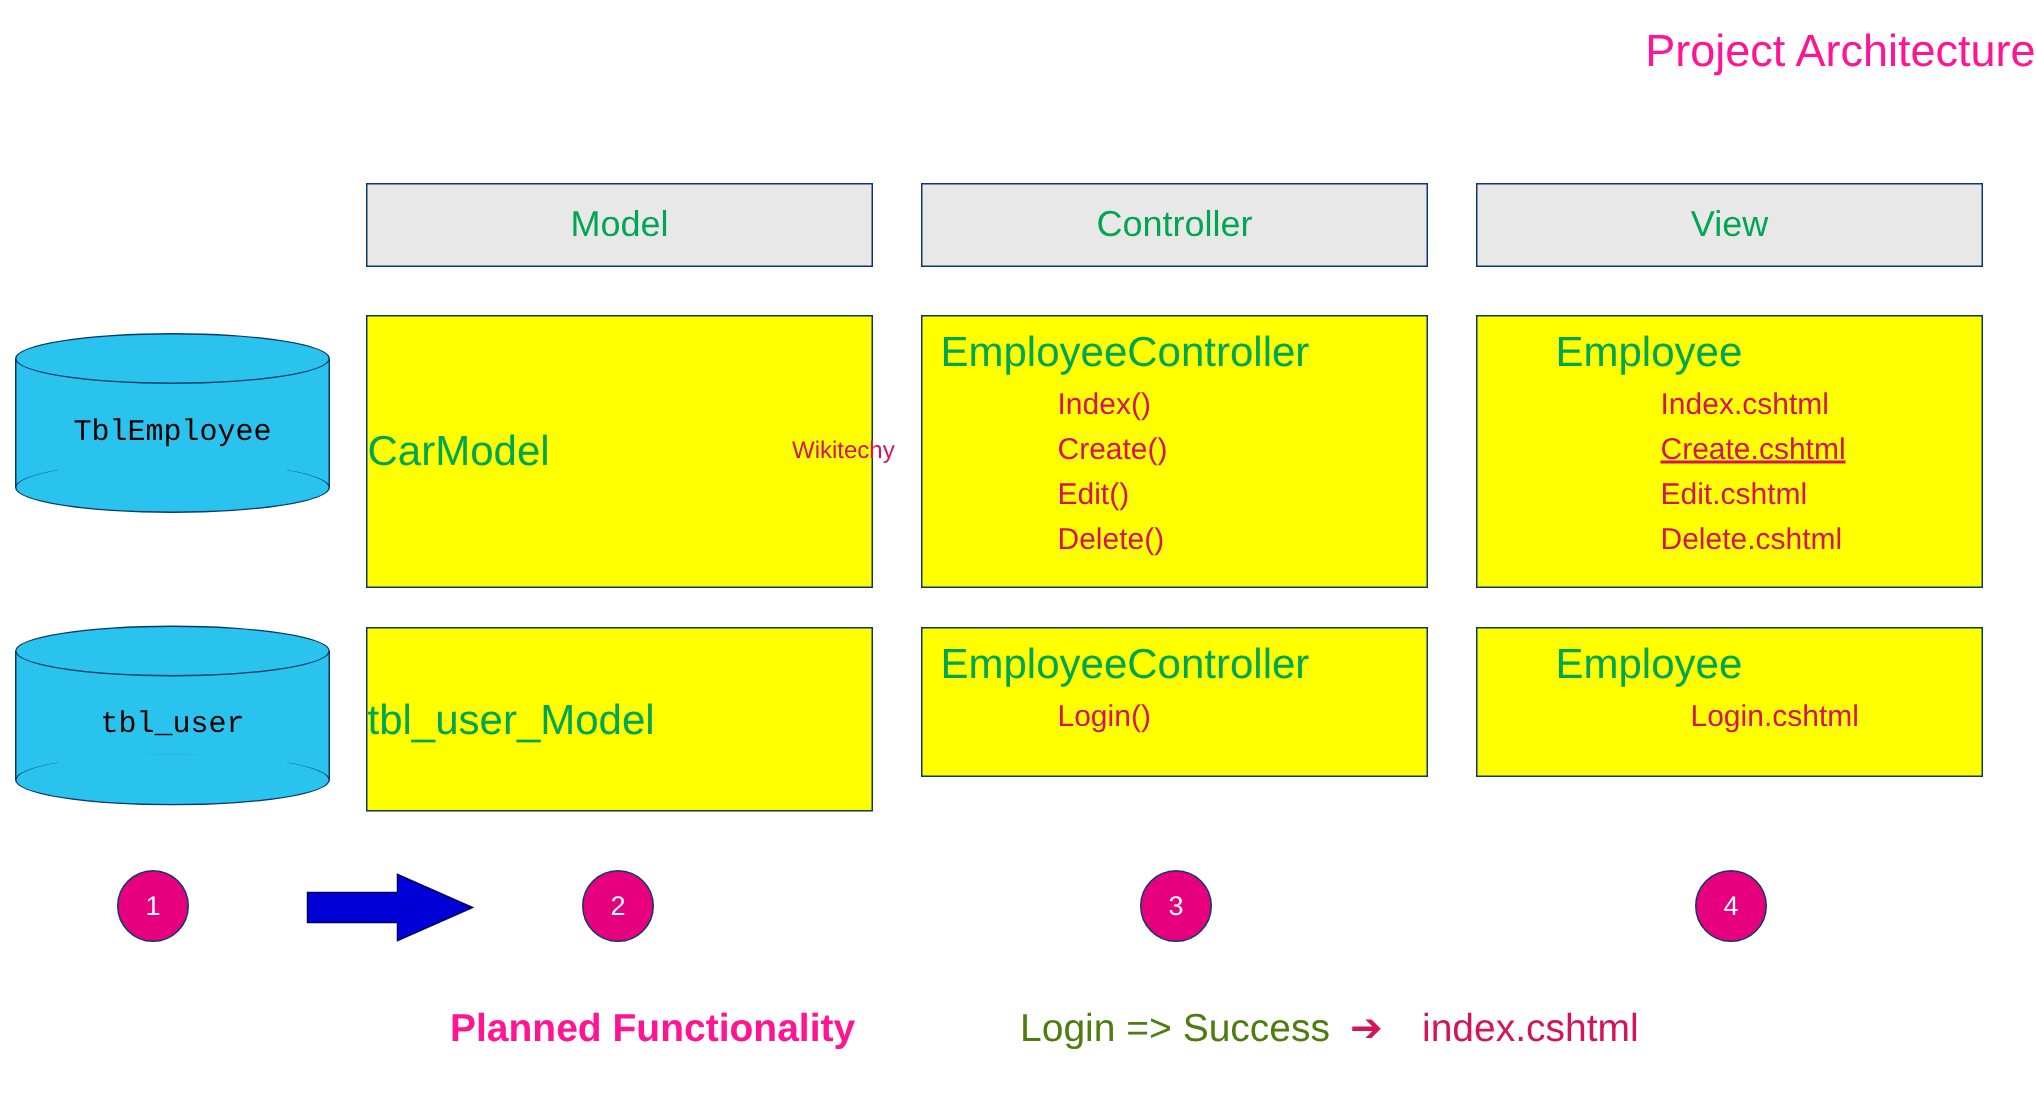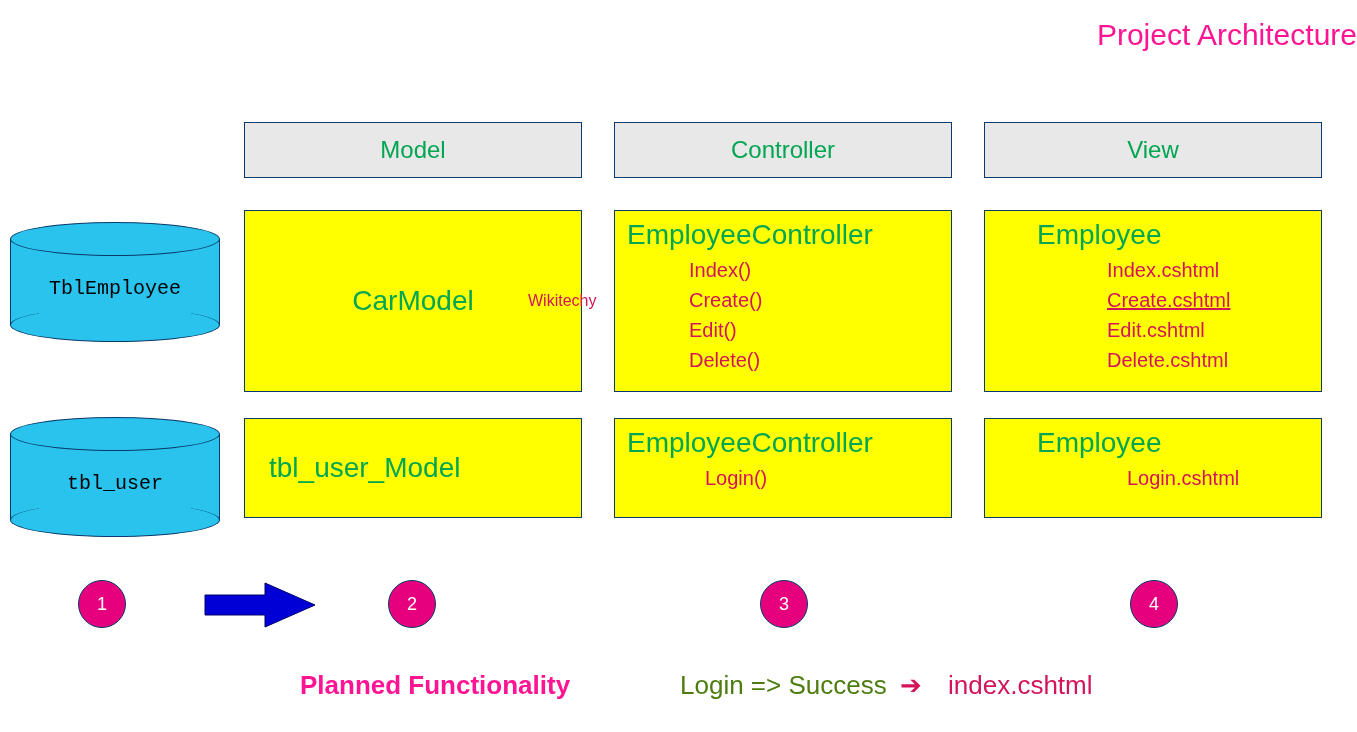--- a/index.html
+++ b/index.html
@@ -126,47 +126,47 @@
   <div class="db-top"></div>
   <div class="db-label">TblEmployee</div>
 </div>
 <div class="db-cylinder" style="left:10px; top:417px;">
   <div class="db-body"></div>
   <div class="db-bottom"></div>
   <div class="db-top"></div>
   <div class="db-label">tbl_user</div>
 </div>
 
-<div class="yellow-box" style="left:244px; top:210px; width:338px; height:182px; display:flex; align-items:center; justify-content:center;">
+<div class="yellow-box" style="left:244px; top:210px; width:338px; height:182px; display:flex; align-items:center; justify-content:flex-start;">
   <span class="green-text" style="font-size:28px;">CarModel</span>
 </div>
 
 <div class="watermark" style="left:528px; top:292px;">Wikitechy</div>
 
 <div class="yellow-box" style="left:614px; top:210px; width:338px; height:182px; padding:8px 12px;">
   <div class="green-text" style="font-size:28px;">EmployeeController</div>
-  <div style="margin-left:62px; margin-top:4px;">
+  <div style="margin-left:78px; margin-top:4px;">
     <div class="small-pink" style="line-height:30px;">Index()</div>
     <div class="small-pink" style="line-height:30px;">Create()</div>
     <div class="small-pink" style="line-height:30px;">Edit()</div>
     <div class="small-pink" style="line-height:30px;">Delete()</div>
   </div>
 </div>
 
 <div class="yellow-box" style="left:984px; top:210px; width:338px; height:182px; padding:8px 12px;">
   <div class="green-text" style="font-size:28px; margin-left:40px;">Employee</div>
   <div style="margin-left:110px; margin-top:4px;">
     <div class="small-pink" style="line-height:30px;">Index.cshtml</div>
     <div class="small-pink" style="line-height:30px;text-decoration:underline;">Create.cshtml</div>
     <div class="small-pink" style="line-height:30px;">Edit.cshtml</div>
     <div class="small-pink" style="line-height:30px;">Delete.cshtml</div>
   </div>
 </div>
 
-<div class="yellow-box" style="left:244px; top:418px; width:338px; height:100px; display:flex; align-items:center; padding-left:24px;">
+<div class="yellow-box" style="left:244px; top:418px; width:338px; height:123px; display:flex; align-items:center; ">
   <span class="green-text" style="font-size:28px;">tbl_user_Model</span>
 </div>
 
 <div class="yellow-box" style="left:614px; top:418px; width:338px; height:100px; padding:8px 12px;">
   <div class="green-text" style="font-size:28px;">EmployeeController</div>
   <div style="margin-left:78px; margin-top:4px;">
     <div class="small-pink" style="line-height:30px;">Login()</div>
   </div>
 </div>
 

